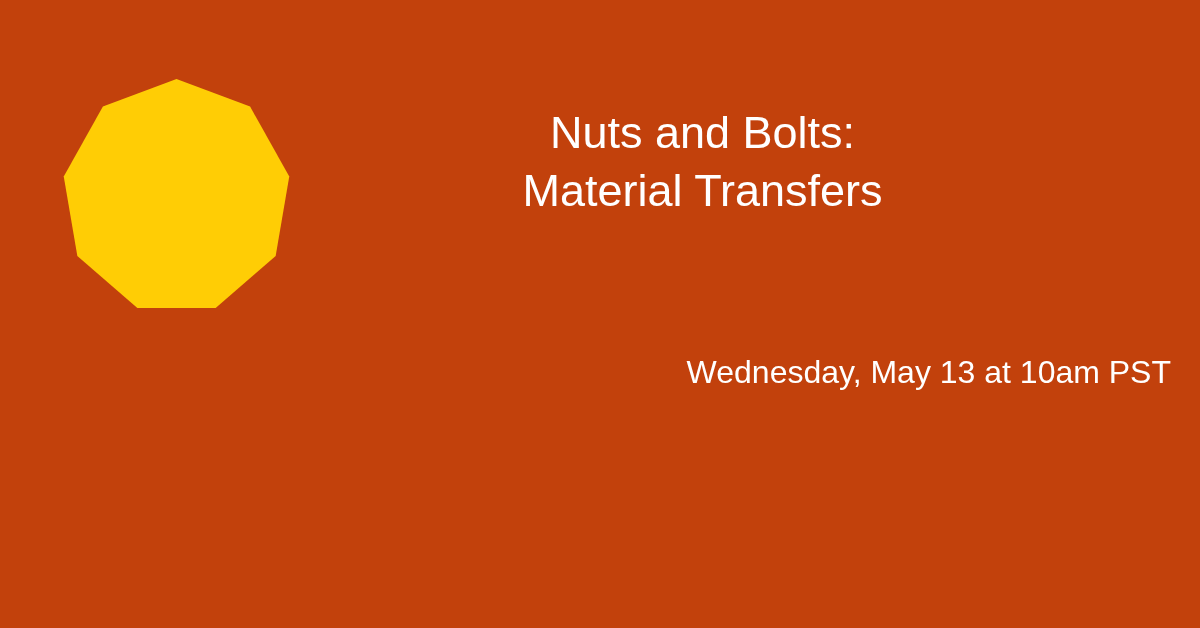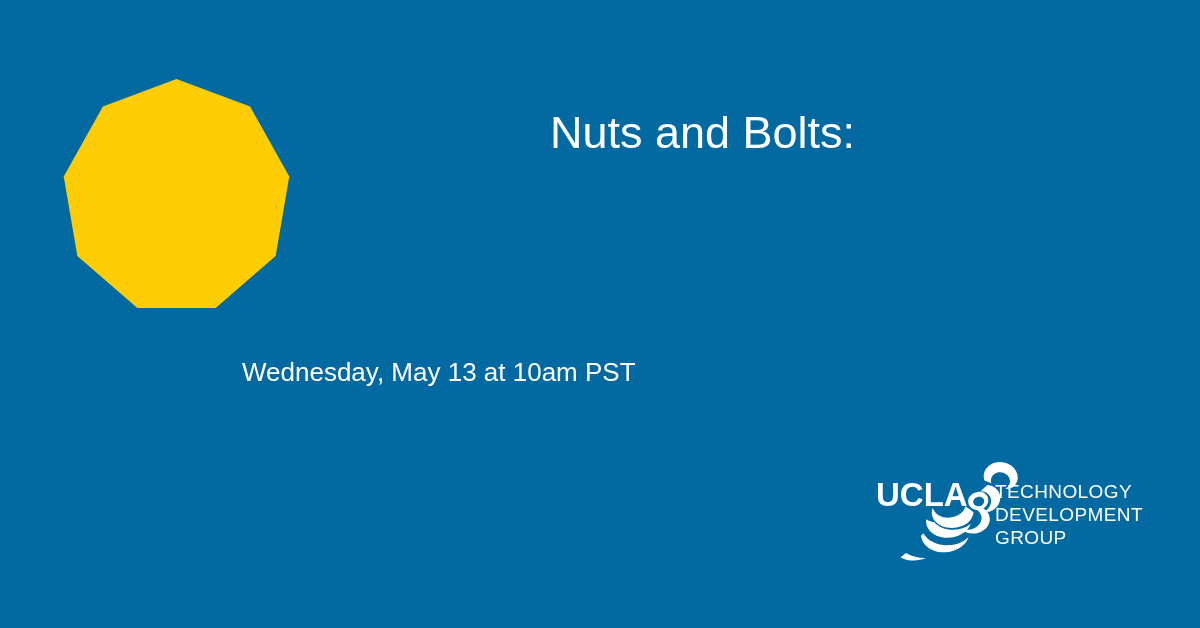--- a/index.html
+++ b/index.html
@@ -12,21 +12,21 @@
     height: 628px;
     overflow: hidden;
     font-family: "Liberation Sans", sans-serif;
     background: #2a76b4;
   }
 
   #banner {
     position: relative;
     width: 1200px;
     height: 628px;
-    background: #0369a1;
+    background: #c2410c;
     overflow: hidden;
   }
 
   
   #decor-shape {
     position: absolute;
     left: 62px;
     top: 79px;
     width: 229px;
     height: 236px;
@@ -50,26 +50,26 @@
     font-size: 45px;
     line-height: 58px;
     font-weight: 400;
     letter-spacing: 0px;
     white-space: nowrap;
   }
 
   
   #event-datetime {
     position: absolute;
-    left: 242px;
+    left: 266px;
     top: 348px;
     width: 905px;
-    text-align: left;
+    text-align: right;
     color: #ffffff;
-    font-size: 26px;
+    font-size: 32px;
     line-height: 48px;
     font-weight: 400;
     white-space: nowrap;
   }
 
   
   #logo {
     position: absolute;
     left: 866px;
     top: 448px;
@@ -101,105 +101,19 @@
 
   <div id="decor-shape">
     <svg viewBox="0 0 229 236" xmlns="http://www.w3.org/2000/svg">
 
       <polygon fill="#ffcd05" points="114.50,0.00 188.10,27.61 227.26,97.51 213.66,177.00 153.66,228.88 75.34,228.88 15.34,177.00 1.74,97.51 40.90,27.61"></polygon>
     </svg>
   </div>
 
   <div id="title-block">
     <div class="title-line">Nuts and Bolts:</div>
+    <div class="title-line">Material Transfers</div>
   </div>
 
   <div id="event-datetime">Wednesday, May 13 at 10am PST</div>
 
-  <div id="logo">
-    <svg viewBox="0 0 250 120" xmlns="http://www.w3.org/2000/svg">
-
-      <g fill="#ffffff">
-        <path d="M118.5,32.5
-                 c-3.0,-7.5 2.5,-16.0 11.0,-18.0
-                 c8.5,-2.0 17.5,2.0 21.0,9.5
-                 c2.2,4.8 1.4,9.8 -1.6,13.2
-                 c-2.4,2.8 -6.0,4.2 -9.4,3.7
-                 c1.6,-1.1 3.0,-2.6 3.8,-4.4
-                 c2.0,-4.5 -0.4,-9.7 -5.4,-11.6
-                 c-5.0,-1.9 -10.6,0.2 -12.4,4.6
-                 c-0.8,1.9 -0.8,3.9 -0.1,5.7
-                 z"></path>
-        <path d="M121.5,37.0
-                 c5.0,0.4 9.0,3.0 11.2,6.9
-                 c3.2,5.7 1.4,13.0 -4.2,17.2
-                 c-3.4,2.6 -7.6,3.6 -11.5,3.1
-                 c2.8,-1.3 5.2,-3.3 6.7,-5.9
-                 c2.6,-4.5 1.6,-10.0 -2.3,-12.9
-                 c-2.0,-1.5 -4.5,-2.1 -6.9,-1.9
-                 c2.0,-2.4 4.3,-4.4 7.0,-6.5
-                 z"></path>
-        <path d="M112.0,44.0
-                 c3.6,-0.6 7.0,0.8 8.9,3.6
-                 c2.5,3.6 1.6,8.7 -2.0,11.7
-                 c-3.0,2.5 -7.0,3.2 -10.4,2.1
-                 c-4.0,-1.3 -6.4,-4.7 -6.3,-8.5
-                 c0.1,-4.3 3.8,-8.1 9.8,-8.9
-                 z
-                 M112.6,48.8
-                 c-3.2,0.5 -5.3,2.5 -5.4,4.8
-                 c-0.1,2.1 1.4,3.9 3.7,4.5
-                 c2.0,0.5 4.2,0.0 5.7,-1.4
-                 c1.9,-1.8 2.2,-4.5 0.7,-6.2
-                 c-1.1,-1.3 -2.8,-1.9 -4.7,-1.7
-                 z"></path>
-        <path d="M116.8,60.0
-                 c4.5,2.5 7.2,7.0 7.0,11.8
-                 c-0.3,6.8 -6.2,12.5 -14.2,13.6
-                 c-6.1,0.8 -11.9,-1.2 -15.3,-5.0
-                 c4.2,1.5 8.8,1.7 12.8,0.3
-                 c6.0,-2.1 9.4,-7.4 8.2,-12.6
-                 c-0.6,-2.6 -2.2,-4.9 -4.6,-6.6
-                 c2.1,-0.4 4.1,-0.9 6.1,-1.5
-                 z"></path>
-        <path d="M107.5,64.2
-                 c-0.5,6.0 -4.8,11.2 -11.6,13.9
-                 c-9.8,3.9 -21.3,1.7 -27.0,-5.0
-                 c-3.2,-3.8 -3.9,-8.7 -2.2,-13.0
-                 c1.0,2.9 3.0,5.4 5.9,7.1
-                 c6.6,3.9 16.0,3.2 22.0,-1.6
-                 c2.6,-2.1 4.2,-4.7 4.7,-7.4
-                 c2.7,1.9 5.4,3.9 8.2,6.0
-                 z"></path>
-        <path d="M68.0,74.0
-                 c5.9,6.8 16.9,9.6 27.2,6.7
-                 c3.7,-1.0 7.0,-2.7 9.7,-4.9
-                 c-1.9,5.0 -6.2,9.2 -12.2,11.7
-                 c-11.1,4.6 -24.2,1.9 -29.9,-6.1
-                 c-2.3,-3.2 -3.1,-6.8 -2.5,-10.2
-                 c1.7,1.1 3.4,2.0 5.2,2.6
-                 c0.8,0.1 1.7,0.2 2.5,0.2
-                 z"></path>
-        <path d="M57.5,85.5
-                 c4.5,8.0 15.5,12.7 27.0,11.6
-                 c7.3,-0.7 13.8,-3.7 18.1,-8.1
-                 c-2.0,6.1 -7.6,11.3 -15.3,13.8
-                 c-12.2,4.0 -25.6,-0.2 -30.5,-9.4
-                 c-1.0,-1.9 -1.6,-3.8 -1.8,-5.7
-                 c0.8,-0.8 1.6,-1.5 2.5,-2.2
-                 z"></path>
-        <path d="M40.0,105.0
-                 c6.0,3.5 13.0,5.2 20.0,5.0
-                 c-4.5,1.9 -9.6,2.8 -14.6,2.4
-                 c-4.2,-0.3 -8.0,-1.4 -11.0,-3.0
-                 c1.8,-1.5 3.7,-3.0 5.6,-4.4
-                 z"></path>
-      </g>
-
-      <text class="logo-wordmark" x="10" y="58" font-size="33">UCLA</text>
-
-      <text class="logo-sub" x="129" y="50" font-size="19">TECHNOLOGY</text>
-      <text class="logo-sub" x="129" y="73" font-size="19">DEVELOPMENT</text>
-      <text class="logo-sub" x="129" y="96" font-size="19">GROUP</text>
-    </svg>
-  </div>
 
 </div>
 
 </body></html>

